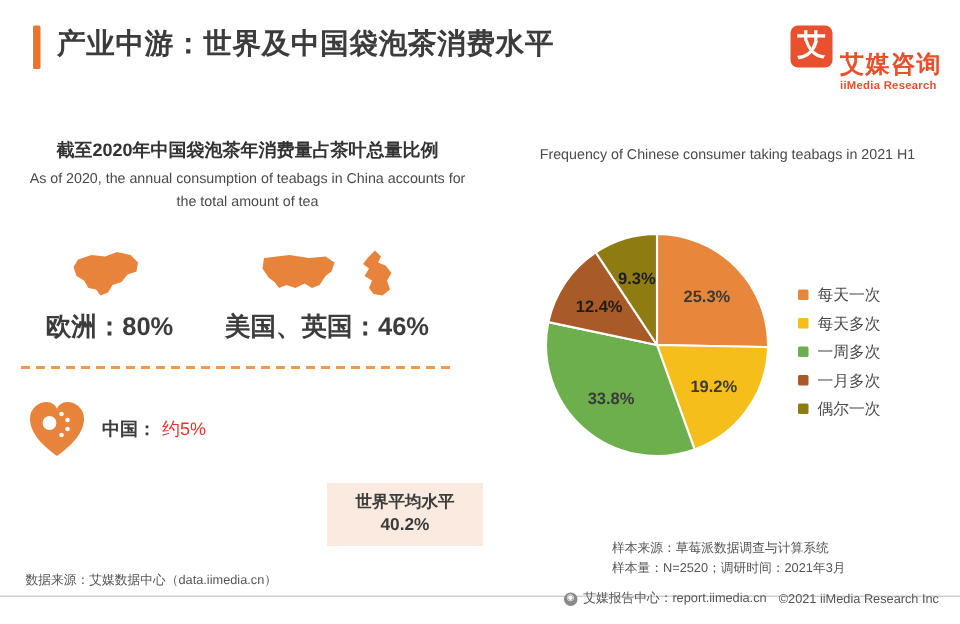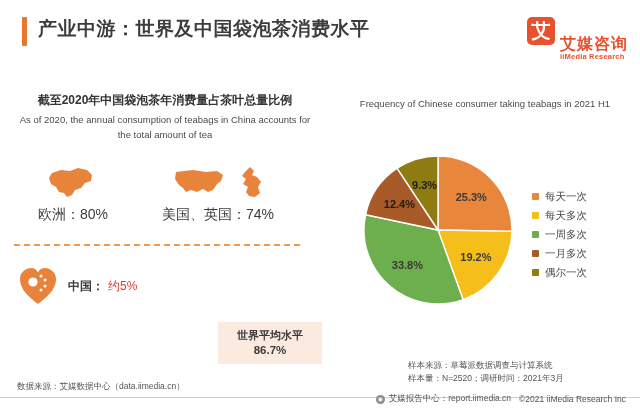--- a/index.html
+++ b/index.html
@@ -39,21 +39,21 @@
   }
   .panel-title-en{
     font-size:9.5px;color:#4a4a4a;text-align:center;line-height:15px;
     margin-top:4px;padding:0 18px;
   }
   .region-row{position:absolute;top:68px;left:0;width:330px;height:70px;}
   .region{position:absolute;text-align:center;}
   .region-eu{left:18px;width:110px;}
   .region-us{left:128px;width:180px;}
   .map-line{height:40px;display:flex;align-items:flex-end;justify-content:center;gap:10px;}
-  .region-label{font-size:14px;font-weight:normal;color:#3c3c3c;margin-top:6px;white-space:nowrap;}
+  .region-label{font-size:17px;font-weight:bold;color:#3c3c3c;margin-top:6px;white-space:nowrap;}
 
   .dash-line{
     position:absolute;left:14px;top:152px;width:286px;height:0;
     border-top:2px dashed #EE9A4F;
   }
   .avg-box{
     position:absolute;left:218px;top:230px;width:104px;height:42px;
     background:#FAEAE0;
     display:flex;flex-direction:column;align-items:center;justify-content:center;
     line-height:15px;
@@ -124,21 +124,21 @@
 
       <div class="region region-us">
         <div class="map-line">
           <svg width="54" height="34" viewBox="0 0 54 34">
             <path fill="#E8833C" d="M3 6 L20 4 L33 6 L44 5 L50 9 L48 15 L44 18 L40 24 L35 26 L30 23 L24 26 L18 24 L13 26 L10 22 L6 19 L2 13 Z"></path>
           </svg>
           <svg width="26" height="34" viewBox="0 0 26 34">
             <path fill="#E8833C" d="M13 1 L17 5 L15 9 L20 11 L24 16 L21 21 L23 27 L18 31 L12 30 L9 26 L11 21 L6 18 L9 13 L5 10 L8 6 Z"></path>
           </svg>
         </div>
-        <div class="region-label">美国、英国：74%</div>
+        <div class="region-label">美国、英国：46%</div>
       </div>
 
     </div>
 
     <div class="dash-line"></div>
 
     <div class="china-row">
       <svg width="40" height="38" viewBox="0 0 40 38">
         <path fill="#E8833C" d="M20 37 C6 27 2 19 2 12 C2 5 8 1 13 1 C16.5 1 19 3 20 5.5 C21 3 23.5 1 27 1 C32 1 38 5 38 12 C38 19 34 27 20 37 Z"></path>
         <circle cx="15" cy="15" r="4.6" fill="#ffffff"></circle>
@@ -146,21 +146,21 @@
         <circle cx="27" cy="13" r="1.5" fill="#ffffff"></circle>
         <circle cx="27" cy="19" r="1.5" fill="#ffffff"></circle>
         <circle cx="23" cy="23" r="1.5" fill="#ffffff"></circle>
       </svg>
       <span class="china-label">中国：</span>
       <span class="china-value">约5%</span>
     </div>
 
     <div class="avg-box">
       <div class="avg-title">世界平均水平</div>
-      <div class="avg-value">86.7%</div>
+      <div class="avg-value">40.2%</div>
     </div>
   </div>
 
   <div class="right-panel">
     <div class="panel-title-en">Frequency of Chinese consumer taking teabags in 2021 H1</div>
 
     <div class="pie-wrap">
       <svg id="pie-svg" width="160" height="152" viewBox="0 0 160 152">
           <path d="M 80 76 L 80 2 A 74 74 0 0 1 153.98685407617987 77.3947845389402 Z" fill="#E8873C" stroke="#ffffff" stroke-width="1.4"></path>
           <text x="113.27454025812676" y="47.34683215045895" text-anchor="middle" font-size="11" font-weight="bold" font-family="&quot;Liberation Sans&quot;, sans-serif" fill="#3a3a3a">25.3%</text>

